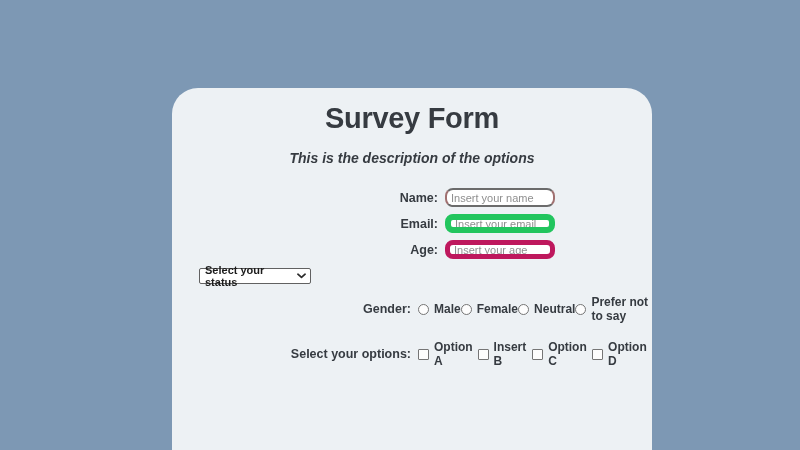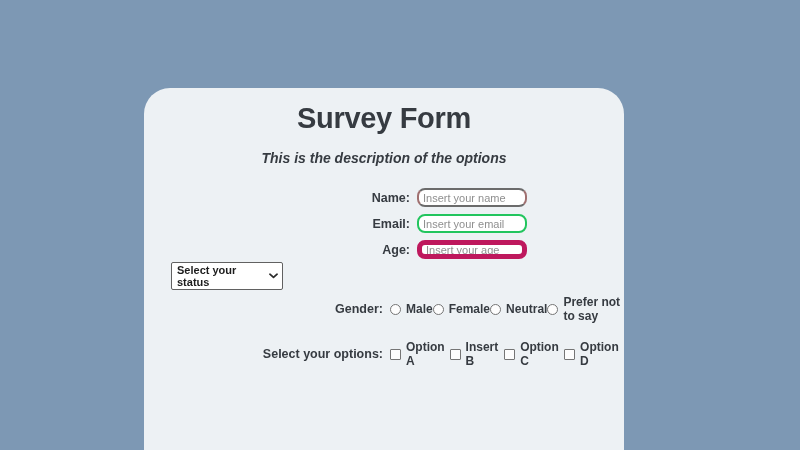--- a/index.html
+++ b/index.html
@@ -3,21 +3,21 @@
 <meta charset="utf-8">
 <style>
   html, body { margin: 0; padding: 0; }
   body {
     width: 800px; height: 450px;
     background: var(--page-background, #7d98b4);
     font-family: "Liberation Sans", sans-serif;
     overflow: hidden; position: relative;
   }
   .card {
-    position: absolute; left: 144px; top: 88px;
+    position: absolute; left: 172px; top: 88px;
     width: 480px; height: 362px;
     background: var(--card-background, #edf1f4);
     border-radius: 26px 26px 0 0;
   }
   .title {
     margin: 14px 0 0; text-align: center;
     font-size: 29px; line-height: 33px; font-weight: bold;
     color: var(--text, #363b41); letter-spacing: -0.3px;
   }
   .desc {
@@ -33,24 +33,24 @@
     text-align: right; font-size: 12.5px; font-weight: bold;
     color: var(--text, #363b41); flex: none;
   }
   input.text {
     width: 110px; height: 19px; box-sizing: border-box;
     font-size: 11px; padding: 1px 4px; font-family: inherit;
     background: #fff; color: #333; border-radius: 8px;
   }
   input.text::placeholder { color: #8f8f8f; opacity: 1; }
   .input-name  { border: 2px solid; border-color: #6b6b6b var(--invalid-border, #a07070); }
-  .input-email { border: 2px solid #22c55e; }
+  .input-email { border: 6px solid #22c55e; }
   .input-age   { border: 5px solid #be185d; height: 18px; }
   .select {
-    width: 112px; height: 28px; box-sizing: border-box;
+    width: 112px; height: 16px; box-sizing: border-box;
     border: 1px solid #616161; border-radius: 2px; background: #fff;
     display: flex; align-items: center; justify-content: space-between;
     padding: 0 4px 0 5px; cursor: default;
     font-size: 11px; font-weight: bold; color: #1c1c1c;
   }
   .select svg { flex: none; display: block; }
   .group { display: flex; align-items: center; }
   .gender-group  { margin-top: 17px; }
   .options-group { margin-top: 31px; }
   .opts { display: flex; flex-direction: row; }

